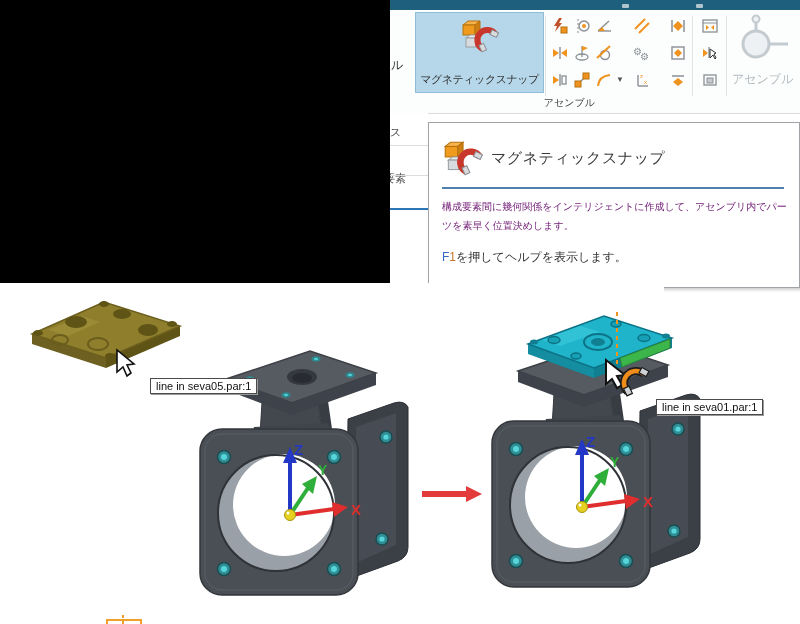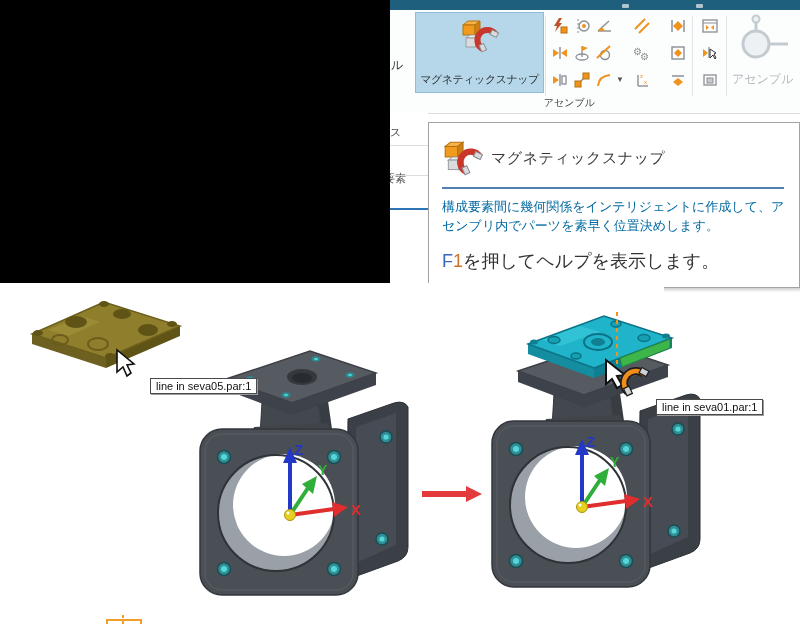--- a/index.html
+++ b/index.html
@@ -31,22 +31,22 @@
   #side-panel{left:390px;top:113px;width:38px;height:174px;background:#fff;border-bottom:1px solid #c8c8c8;overflow:hidden;}
   #side-panel .frag{position:absolute;left:-6px;width:44px;font-size:11px;color:#444;white-space:nowrap;}
   #side-panel .uline{position:absolute;left:0;width:38px;height:1px;background:#ddd;}
   #side-panel .blue{position:absolute;left:0;top:95px;width:38px;height:2px;background:#2e75b6;}
 
   
   #tooltip{left:428px;top:122px;width:370px;height:164px;background:#fff;border:1px solid #a0a4a8;
            box-shadow:2px 2px 3px rgba(0,0,0,.2);}
   #tooltip-title{position:absolute;left:62px;top:26px;font-size:15px;color:#3a3a3a;letter-spacing:.5px;}
   #tooltip-divider{position:absolute;left:13px;top:64px;width:342px;height:2px;background:#4f81b0;}
-  #tooltip-body{position:absolute;left:13px;top:74px;width:348px;font-size:13px;line-height:19px;color:#0369a1;}
-  #tooltip-help{position:absolute;left:13px;top:126px;font-size:18px;color:#333;}
+  #tooltip-body{position:absolute;left:13px;top:74px;width:348px;font-size:10px;line-height:19px;color:#701a75;}
+  #tooltip-help{position:absolute;left:13px;top:126px;font-size:12px;color:#333;}
   #tooltip-help .f{color:#3568c0;} #tooltip-help .one{color:#c8742a;}
 
   
   #viewport{left:0;top:283px;width:664px;height:341px;background:#fff;}
   .part-label{position:absolute;background:#fff;border:1px solid #4a4a4a;box-shadow:1px 1px 0 #9a9a9a;
               font-size:11px;color:#111;padding:1px 5px;white-space:nowrap;z-index:6;}
   #sel-box{left:106px;top:336px;width:32px;height:17px;border:2px solid #f0a02a;z-index:4;}
   #sel-box:after{content:"";position:absolute;left:14px;top:-6px;width:2px;height:28px;
      background:repeating-linear-gradient(#f0a02a 0 3px,transparent 3px 6px);}
   #dash-line{left:616px;top:312px;width:2px;height:78px;z-index:5;

